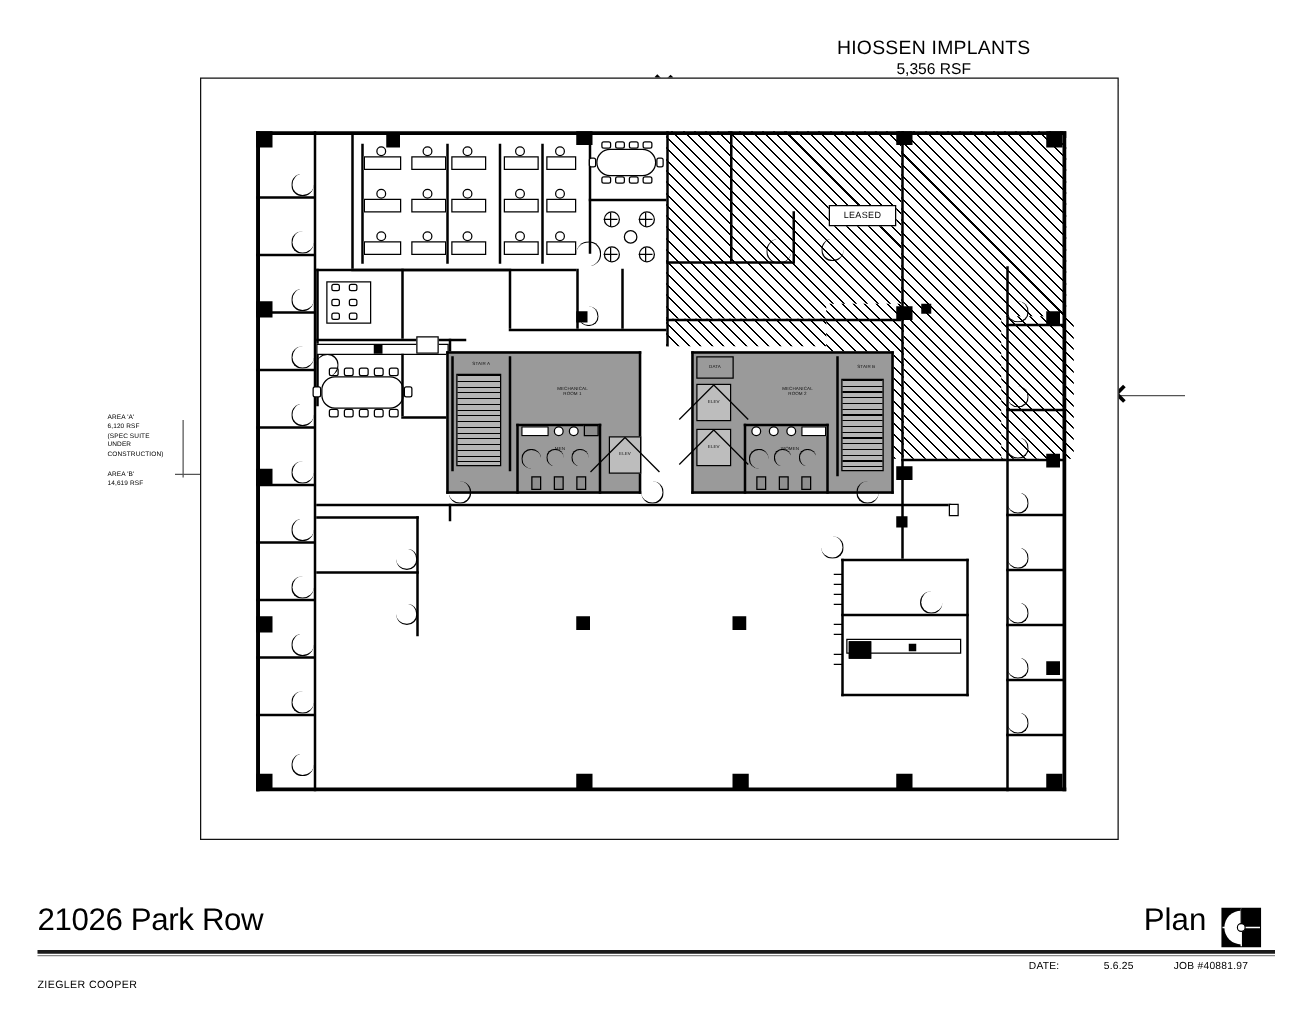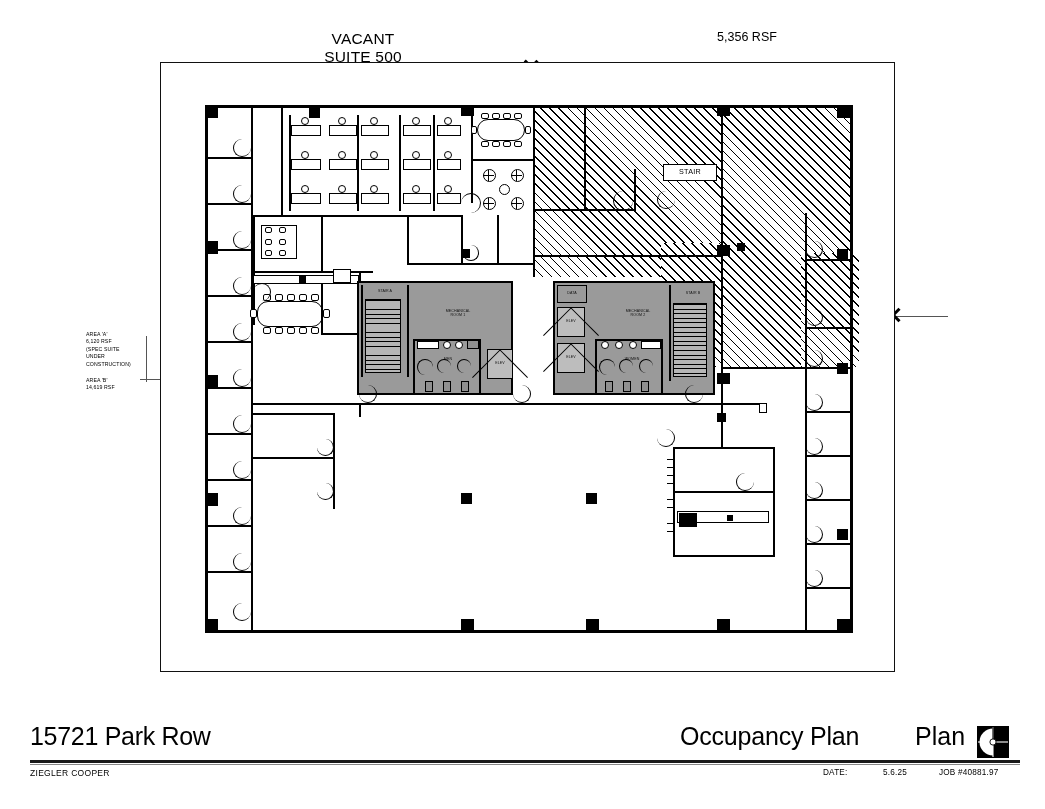--- a/index.html
+++ b/index.html
@@ -35,21 +35,21 @@
     font-size:5.2px;line-height:1.42;letter-spacing:.1px;}
 
   
   #title-block{position:absolute;left:30px;top:722px;width:990px;height:64px;}
   #bldg-name{position:absolute;left:0;top:0;font-size:25px;letter-spacing:-.3px;}
   #plan-type{position:absolute;left:650px;top:0;font-size:25px;letter-spacing:-.2px;}
   #floor-lbl{position:absolute;left:885px;top:0;font-size:25px;}
   #floor-num{position:absolute;left:952px;top:0;font-size:25px;}
   #rule{position:absolute;left:0;top:38px;width:990px;height:3px;background:#1a1a1a;}
   #rule2{position:absolute;left:0;top:42px;width:990px;height:1px;background:#888;}
-  #firm{position:absolute;left:0;top:46px;font-size:8.5px;letter-spacing:.3px;}
+  #firm{position:absolute;left:0;top:60px;font-size:8.5px;letter-spacing:.3px;}
   .meta{position:absolute;top:46px;font-size:8.2px;letter-spacing:.2px;}
   #m-date{left:793px;} #m-dateval{left:853px;} #m-job{left:909px;}
 
   
   #compass{position:absolute;left:977px;top:726px;width:32px;height:32px;}
 
   
   .w{position:absolute;background:#000;}            
   .wt{position:absolute;background:#000;}           
   .col{position:absolute;background:#000;}          
@@ -105,27 +105,23 @@
   .fix{position:absolute;border:1px solid #000;border-radius:50%;box-sizing:border-box;background:#fff;}
   .stall{position:absolute;border:1px solid #000;box-sizing:border-box;background:#8f8f8f;}
   .leasedbox{position:absolute;border:1.3px solid #000;background:#fff;
     font-size:7.2px;text-align:center;line-height:13px;letter-spacing:.3px;}
 </style>
 </head>
 <body>
 
 <div id="stage">
 
-  <div class="suite-label" style="left:288px;top:30px;width:150px;">
-    <div class="ln1">VACANT</div>
-    <div class="ln2">SUITE 500</div>
-    <div class="ln3">20,739 RSF</div>
-  </div>
 
   <div class="suite-label" style="left:645px;top:30px;width:204px;">
+    <div class="ln1">HIOSSEN IMPLANTS</div>
     <div class="ln3">5,356 RSF</div>
   </div>
 
   <div class="lead-h" style="left:160px;top:68px;width:372px;"></div>
   <div class="lead-h" style="left:532px;top:68px;width:363px;"></div>
   <div class="lead-v" style="left:531px;top:68px;height:48px;"></div>
   <div class="xmark" style="left:522px;top:58px;"></div>
 
   <div class="lead-h" style="left:828px;top:316px;width:120px;"></div>
   <div class="lead-v" style="left:892px;top:288px;height:58px;"></div>
@@ -158,21 +154,21 @@
     <div class="wt" style="left:423px;top:42px;width:1.6px;height:104px;"></div>
     <div class="wt" style="left:372px;top:146px;width:52px;height:1.6px;"></div>
     <div class="wt" style="left:423px;top:146px;width:50px;height:1.6px;"></div>
     <div class="wt" style="left:473px;top:106px;width:1.6px;height:42px;"></div>
     <div class="wt" style="left:372px;top:192px;width:188px;height:1.6px;"></div>
     <div class="wt" style="left:560px;top:42px;width:1.6px;height:262px;"></div>
     <div class="wt" style="left:372px;top:42px;width:1.8px;height:172px;"></div>
     <div class="door d-bl" style="left:452px;top:128px;width:20px;height:20px;"></div>
     <div class="door d-bl" style="left:496px;top:128px;width:18px;height:18px;"></div>
 
-    <div class="leasedbox" style="left:502px;top:101px;width:52px;height:15px;">STAIR</div>
+    <div class="leasedbox" style="left:502px;top:101px;width:52px;height:15px;">LEASED</div>
 
     <div class="w" style="left:44px;top:42px;width:648px;height:3px;"></div>
     <div class="w" style="left:44px;top:42px;width:3px;height:528px;"></div>
     <div class="w" style="left:44px;top:567px;width:648px;height:3px;"></div>
     <div class="w" style="left:689px;top:42px;width:3px;height:528px;"></div>
 
     <div class="col" style="left:44px;top:42px;width:13px;height:13px;"></div>
     <div class="col" style="left:300px;top:42px;width:13px;height:11px;"></div>
     <div class="col" style="left:556px;top:42px;width:13px;height:11px;"></div>
     <div class="col" style="left:44px;top:178px;width:13px;height:13px;"></div>
@@ -448,22 +444,21 @@
     <div class="wt" style="left:506px;top:468px;width:7px;height:1px;"></div>
 
     <div class="wt" style="left:560px;top:304px;width:1.8px;height:80px;"></div>
     <div class="wt" style="left:560px;top:304px;width:84px;height:1.6px;"></div>
     <div class="col" style="left:556px;top:350px;width:9px;height:9px;"></div>
     <div class="rm" style="left:598px;top:340px;width:8px;height:10px;"></div>
     <div class="col" style="left:576px;top:180px;width:8px;height:8px;"></div>
   </div>
 
   <div id="title-block">
-    <div id="bldg-name">15721 Park Row</div>
-    <div id="plan-type">Occupancy Plan</div>
+    <div id="bldg-name">21026 Park Row</div>
     <div id="floor-lbl">Plan</div>
     <div id="floor-num">5</div>
     <div id="rule"></div>
     <div id="rule2"></div>
     <div id="firm">ZIEGLER COOPER</div>
     <div class="meta" id="m-date">DATE:</div>
     <div class="meta" id="m-dateval">5.6.25</div>
     <div class="meta" id="m-job">JOB #40881.97</div>
   </div>
 

